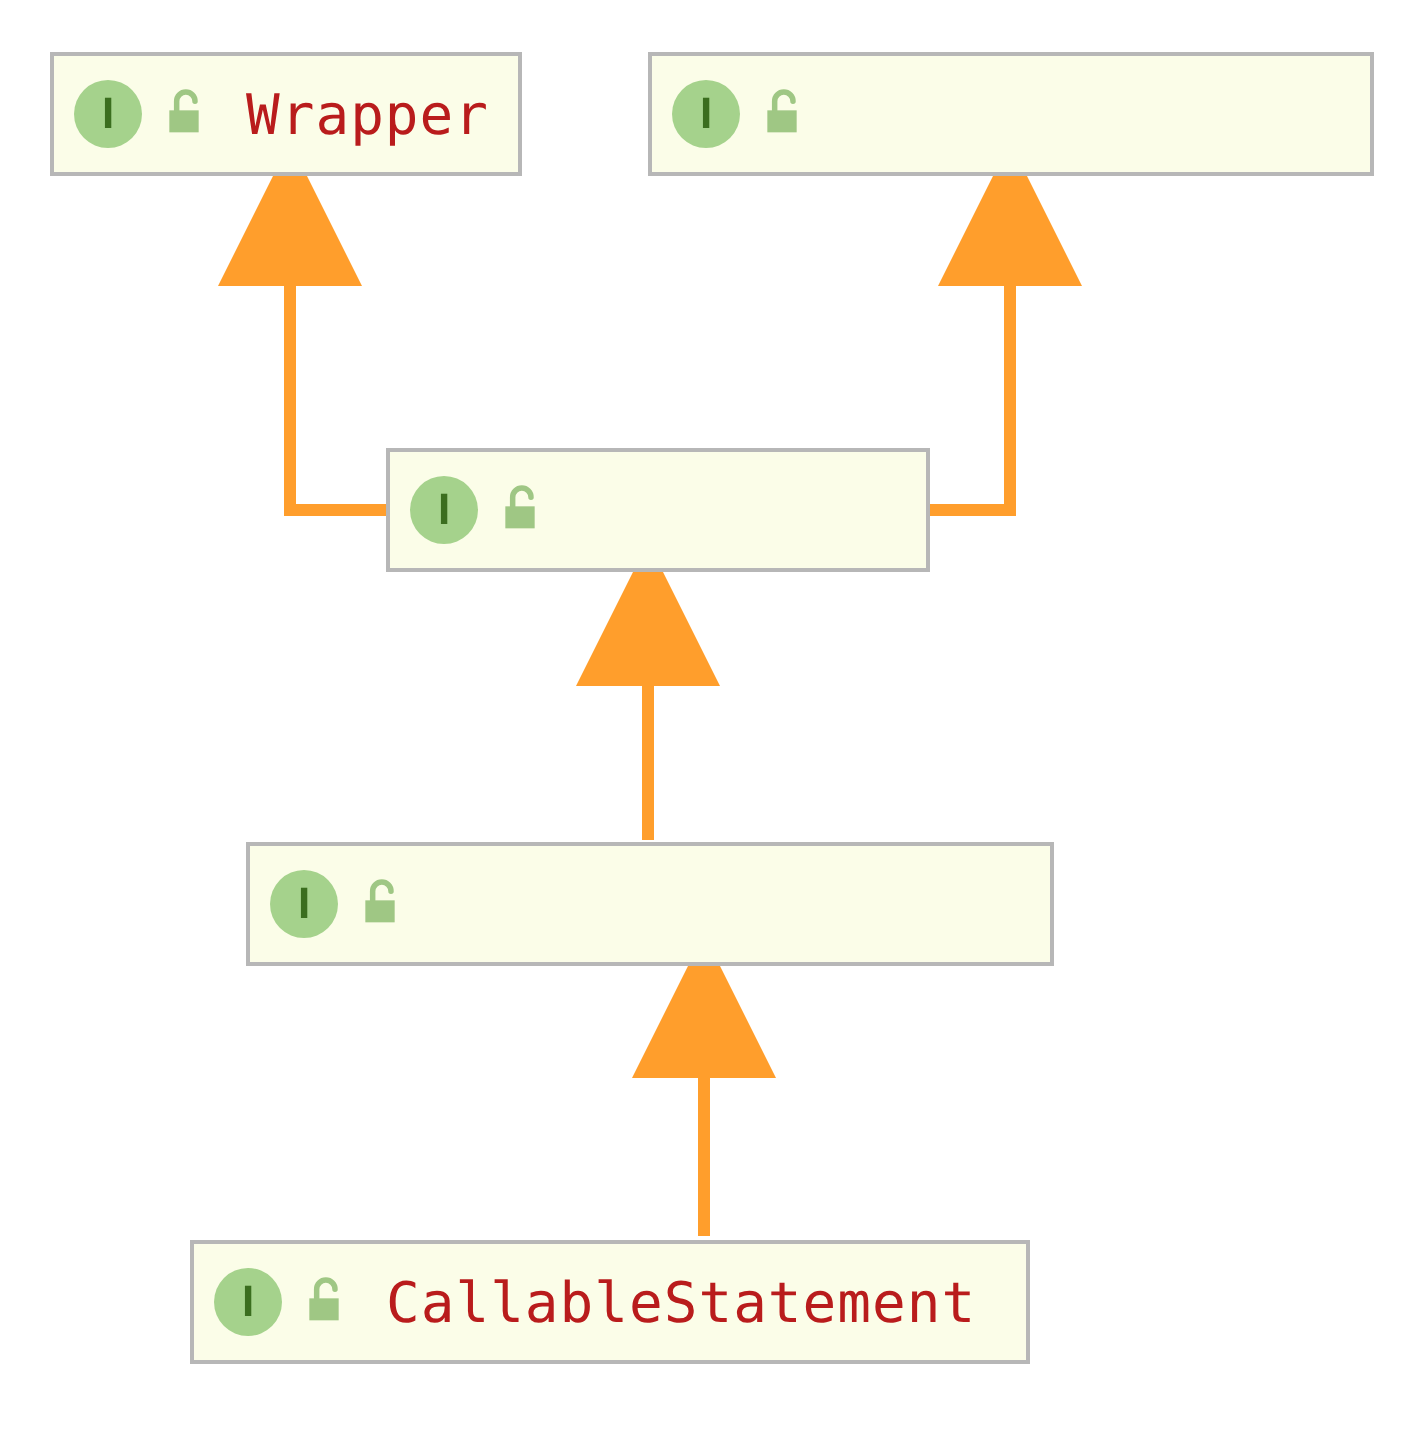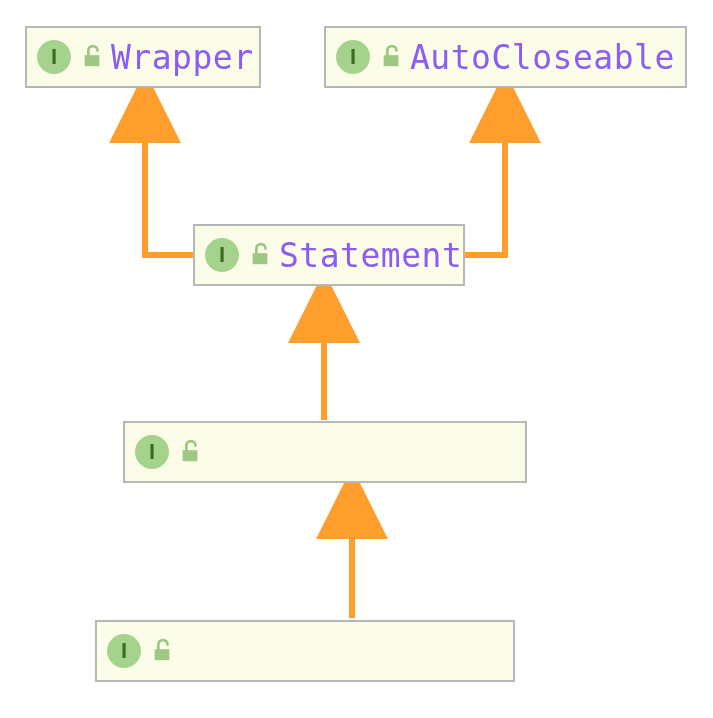--- a/index.html
+++ b/index.html
@@ -46,23 +46,23 @@
     flex: 0 0 auto;
     font-family: Arial, sans-serif;
   }
   .lock {
     width: 22px;
     height: 26px;
     margin-left: 10px;
     flex: 0 0 auto;
   }
   .label {
-    margin-left: 8px;
-    font-size: 33px;
-    color: #8b5cf6;
+    margin-left: 20px;
+    font-size: 28px;
+    color: #b91c1c;
     letter-spacing: 0.5px;
     white-space: nowrap;
   }
 </style>
 </head>
 <body>
 <div class="canvas">
 
 <svg class="arrows" viewBox="0 0 713 718">
   <defs>
@@ -92,47 +92,46 @@
 </div>
 
 <div class="node" style="left:324px; top:26px; width:363px;">
   <div class="i-badge">
     <span>I</span>
   </div>
   <svg class="lock" viewBox="0 0 24 28">
     <path d="M4 12 h16 v12 h-16 z" fill="#9fc784"></path>
     <path d="M8 12 v-5 a5 5 0 0 1 10 0" fill="none" stroke="#9fc784" stroke-width="3" stroke-linecap="round"></path>
   </svg>
-  <span class="label">AutoCloseable</span>
 </div>
 
 <div class="node" style="left:193px; top:224px; width:272px;">
   <div class="i-badge">
     <span>I</span>
   </div>
   <svg class="lock" viewBox="0 0 24 28">
     <path d="M4 12 h16 v12 h-16 z" fill="#9fc784"></path>
     <path d="M8 12 v-5 a5 5 0 0 1 10 0" fill="none" stroke="#9fc784" stroke-width="3" stroke-linecap="round"></path>
   </svg>
-  <span class="label">Statement</span>
 </div>
 
 <div class="node" style="left:123px; top:421px; width:404px;">
   <div class="i-badge">
     <span>I</span>
   </div>
   <svg class="lock" viewBox="0 0 24 28">
     <path d="M4 12 h16 v12 h-16 z" fill="#9fc784"></path>
     <path d="M8 12 v-5 a5 5 0 0 1 10 0" fill="none" stroke="#9fc784" stroke-width="3" stroke-linecap="round"></path>
   </svg>
 </div>
 
 <div class="node" style="left:95px; top:620px; width:420px;">
   <div class="i-badge">
     <span>I</span>
   </div>
   <svg class="lock" viewBox="0 0 24 28">
     <path d="M4 12 h16 v12 h-16 z" fill="#9fc784"></path>
     <path d="M8 12 v-5 a5 5 0 0 1 10 0" fill="none" stroke="#9fc784" stroke-width="3" stroke-linecap="round"></path>
   </svg>
+  <span class="label">CallableStatement</span>
 </div>
 
 </div>
 
 </body></html>

